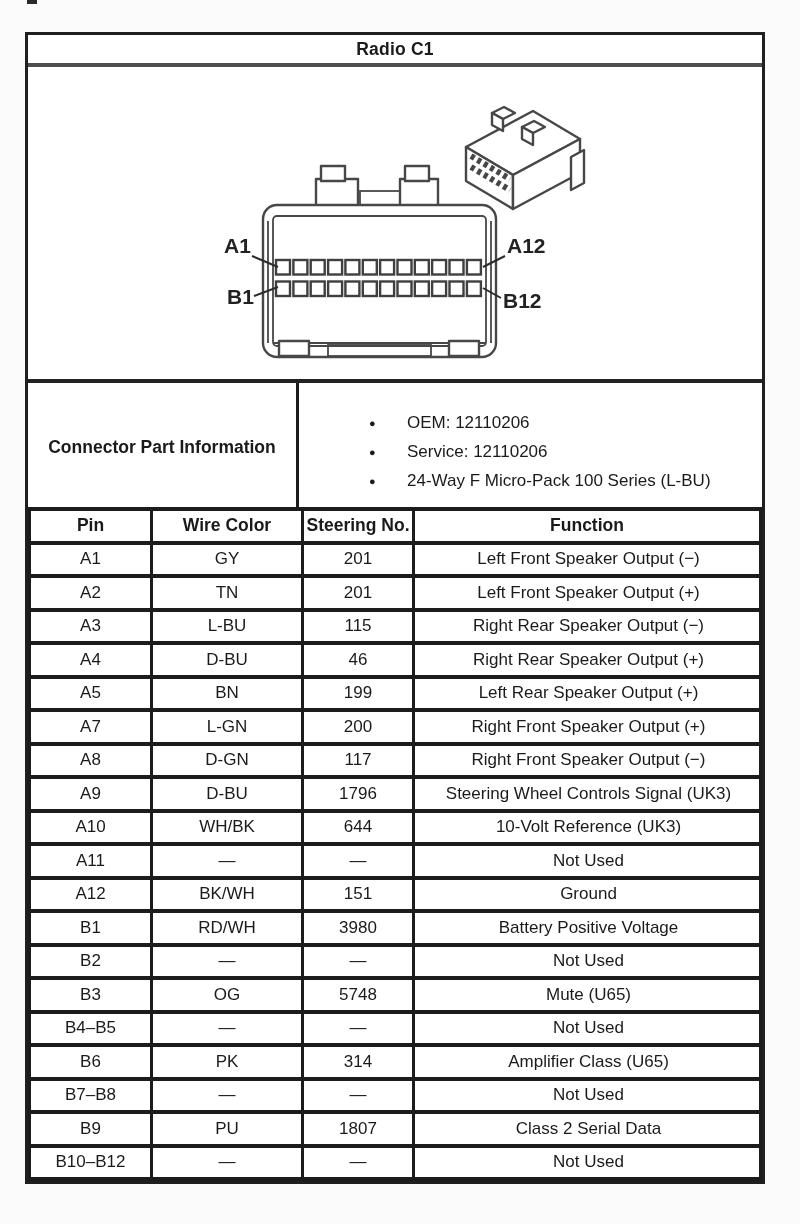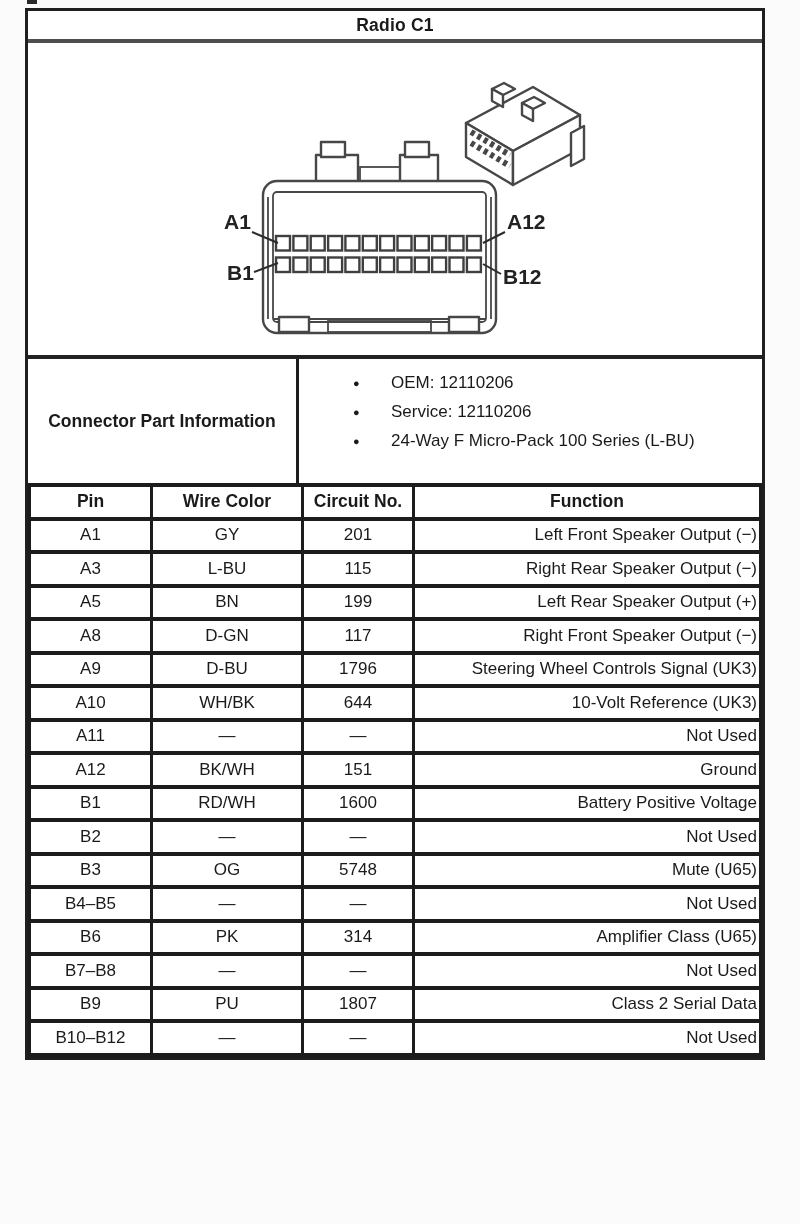--- a/index.html
+++ b/index.html
@@ -8,21 +8,21 @@
     background:#fbfbfb;
     font-family:"Liberation Sans", sans-serif;
     color:#1a1a1a;
     position:relative;
     overflow:hidden;
   }
   .page { position:absolute; inset:0; }
   .artifact { position:absolute; left:27px; top:0; width:10px; height:4px; background:#2a2a2a; }
 
   .frame {
-    position:absolute; left:25px; top:8px; width:740px;
+    position:absolute; left:25px; top:32px; width:740px;
     box-sizing:border-box;
     border:3px solid #1f1f1f;
     background:#ffffff;
   }
 
   .title-bar {
     height:28px; line-height:28px;
     text-align:center;
     font-size:17.5px; font-weight:bold;
     border-bottom:4px solid #4e4e4e;
@@ -47,21 +47,21 @@
     grid-template-columns:271px 1fr;
     height:124px;
   }
   .part-info-label {
     border-right:3px solid #1c1c1c;
     display:flex; align-items:center; justify-content:center;
     text-align:center;
     font-weight:bold; font-size:17.5px;
     padding:0 2px;
   }
-  ul.bullets { margin:0; padding:9px 0 0 52px; list-style:none; }
+  ul.bullets { margin:16px; padding:9px 0 0 52px; list-style:none; }
   ul.bullets li {
     position:relative;
     padding-left:40px;
     font-size:17px; line-height:29px;
     white-space:nowrap;
   }
   ul.bullets li::before {
     content:"●";
     position:absolute; left:2px; top:1px;
     font-size:11px;
@@ -77,21 +77,21 @@
     border:3px solid #1c1c1c;
     border-top-width:4px; border-bottom-width:4px;
     height:29.5px;
     text-align:center;
     vertical-align:middle;
     padding:0 2px;
     overflow:hidden;
     white-space:nowrap;
   }
   table.pin-table th { font-weight:bold; font-size:17.5px;margin-top:44px; }
-  table.pin-table td.fn { text-align:right; padding-left:5px; }
+  table.pin-table td.fn { text-align:center; padding-left:5px; }
 </style>
 </head>
 <body>
 
 <div class="page">
   <div class="artifact"></div>
 
   <div class="frame">
 
     <div class="title-bar">Radio C1</div>
@@ -185,44 +185,62 @@
       <colgroup>
         <col style="width:122px">
         <col style="width:151px">
         <col style="width:111px">
         <col>
       </colgroup>
       <thead>
         <tr>
             <th>Pin</th>
             <th>Wire Color</th>
-            <th>Circuit No.</th>
+            <th>Steering No.</th>
             <th>Function</th>
           </tr>
       </thead>
       <tbody>
           <tr>
             <td>A1</td>
             <td>GY</td>
             <td>201</td>
             <td class="fn">Left Front Speaker Output (−)</td>
           </tr>
           <tr>
+            <td>A2</td>
+            <td>TN</td>
+            <td>201</td>
+            <td class="fn">Left Front Speaker Output (+)</td>
+          </tr>
+          <tr>
             <td>A3</td>
             <td>L-BU</td>
             <td>115</td>
             <td class="fn">Right Rear Speaker Output (−)</td>
           </tr>
           <tr>
+            <td>A4</td>
+            <td>D-BU</td>
+            <td>46</td>
+            <td class="fn">Right Rear Speaker Output (+)</td>
+          </tr>
+          <tr>
             <td>A5</td>
             <td>BN</td>
             <td>199</td>
             <td class="fn">Left Rear Speaker Output (+)</td>
           </tr>
           <tr>
+            <td>A7</td>
+            <td>L-GN</td>
+            <td>200</td>
+            <td class="fn">Right Front Speaker Output (+)</td>
+          </tr>
+          <tr>
             <td>A8</td>
             <td>D-GN</td>
             <td>117</td>
             <td class="fn">Right Front Speaker Output (−)</td>
           </tr>
           <tr>
             <td>A9</td>
             <td>D-BU</td>
             <td>1796</td>
             <td class="fn">Steering Wheel Controls Signal (UK3)</td>
@@ -241,21 +259,21 @@
           </tr>
           <tr>
             <td>A12</td>
             <td>BK/WH</td>
             <td>151</td>
             <td class="fn">Ground</td>
           </tr>
           <tr>
             <td>B1</td>
             <td>RD/WH</td>
-            <td>1600</td>
+            <td>3980</td>
             <td class="fn">Battery Positive Voltage</td>
           </tr>
           <tr>
             <td>B2</td>
             <td>—</td>
             <td>—</td>
             <td class="fn">Not Used</td>
           </tr>
           <tr>
             <td>B3</td>

